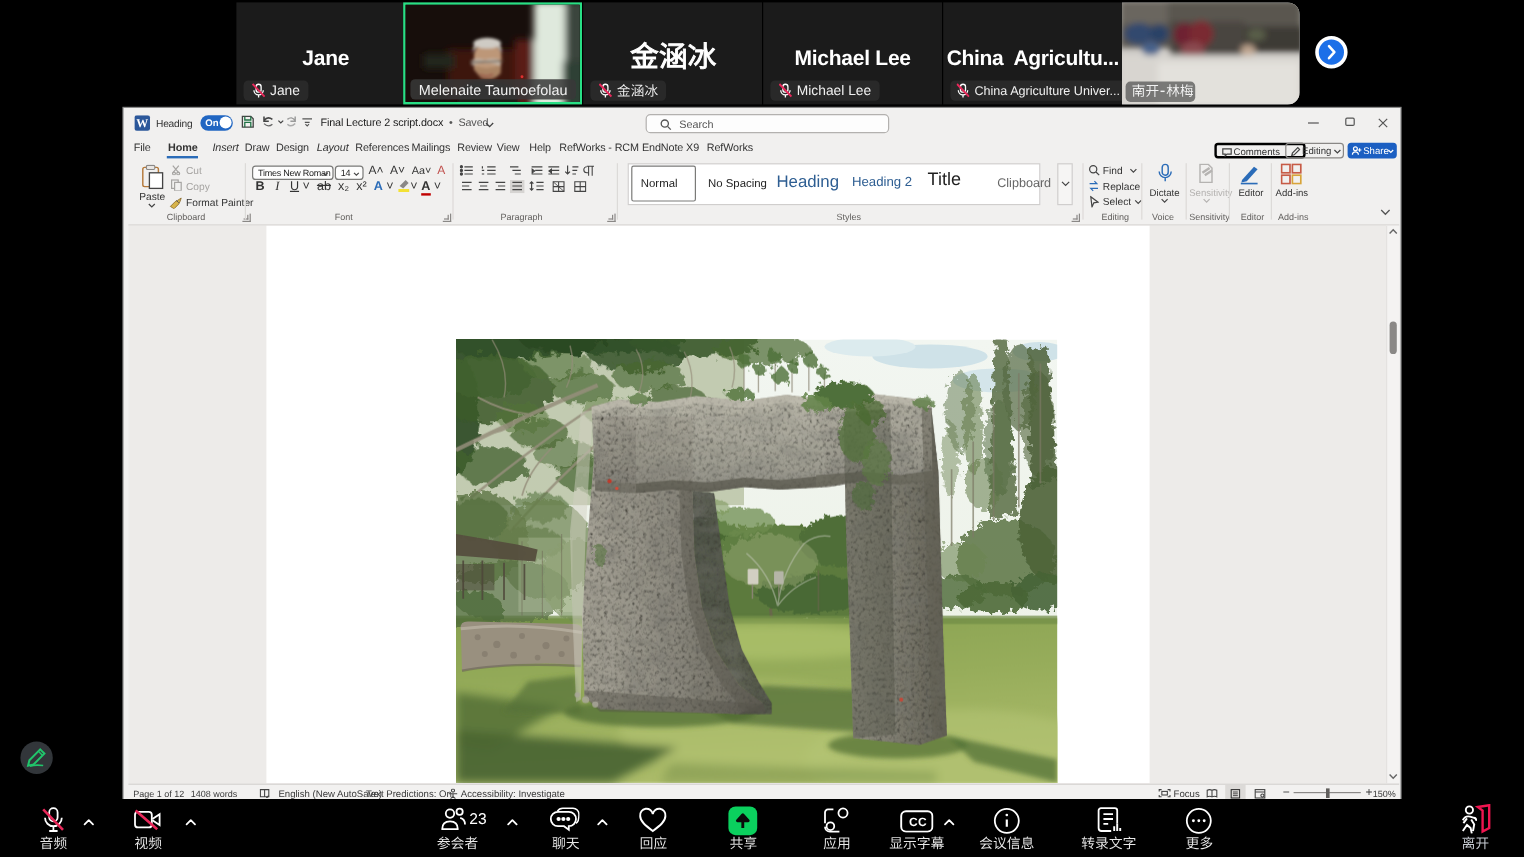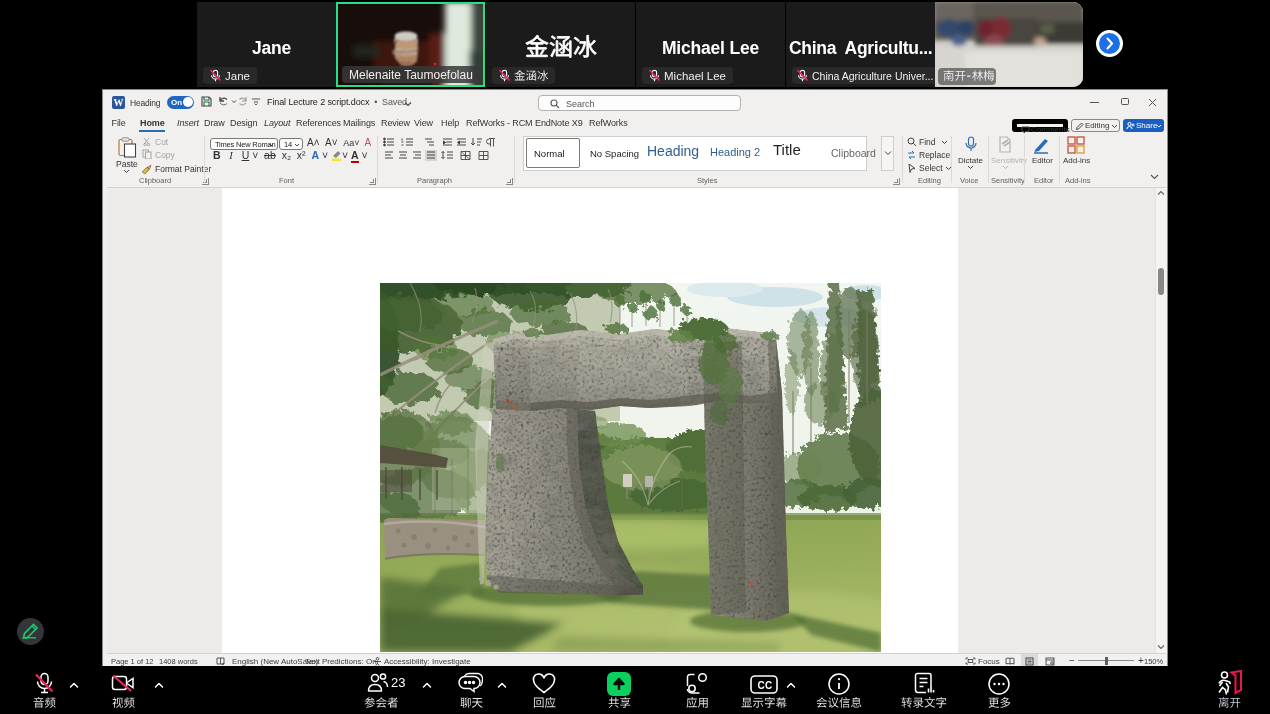--- a/index.html
+++ b/index.html
@@ -250,21 +250,21 @@
     <div class="mtab" style="left:157px;font-style:italic;">Layout</div>
     <div class="mtab" style="left:189px;">References</div>
     <div class="mtab" style="left:236px;">Mailings</div>
     <div class="mtab" style="left:274px;">Review</div>
     <div class="mtab" style="left:307px;">View</div>
     <div class="mtab" style="left:334px;">Help</div>
     <div class="mtab" style="left:359px;">RefWorks - RCM</div>
     <div class="mtab" style="left:428px;">EndNote X9</div>
     <div class="mtab" style="left:482px;">RefWorks</div>
     <div class="abs" style="left:32px;top:38px;width:26px;height:2px;background:#2b6cb8"></div>
-<div class="abs" style="left:905px;top:26.5px;width:56px;height:13px;border:5px solid #000000;border-radius:3px;font-size:8.5px;color:#333">
+<div class="abs" style="left:905px;top:26.5px;width:76px;height:13px;border:2px solid #000000;border-radius:3px;font-size:8.5px;color:#333">
       <svg style="position:absolute;left:4px;top:2.5px" width="9" height="8" fill="none" stroke="#444" stroke-width="1">
         <path d="M1 1h7v4.5H4.5L3 7V5.5H1z"></path>
       </svg>
       <span style="position:absolute;left:14px;top:1.5px;font-size:8px">Comments</span>
     </div>
 <div class="abs" style="left:964px;top:26.5px;width:49px;height:13px;border:1px solid #8a8886;border-radius:3px;font-size:8.5px;color:#333">
       <svg style="position:absolute;left:3px;top:2px" width="9" height="9" fill="none" stroke="#444" stroke-width="1">
         <path d="M1.5 7.5L2 5.5 6.5 1l1.5 1.5L3.5 7z"></path>
       </svg>
       <span style="position:absolute;left:13px;top:1.5px;font-size:8px">Editing</span>

